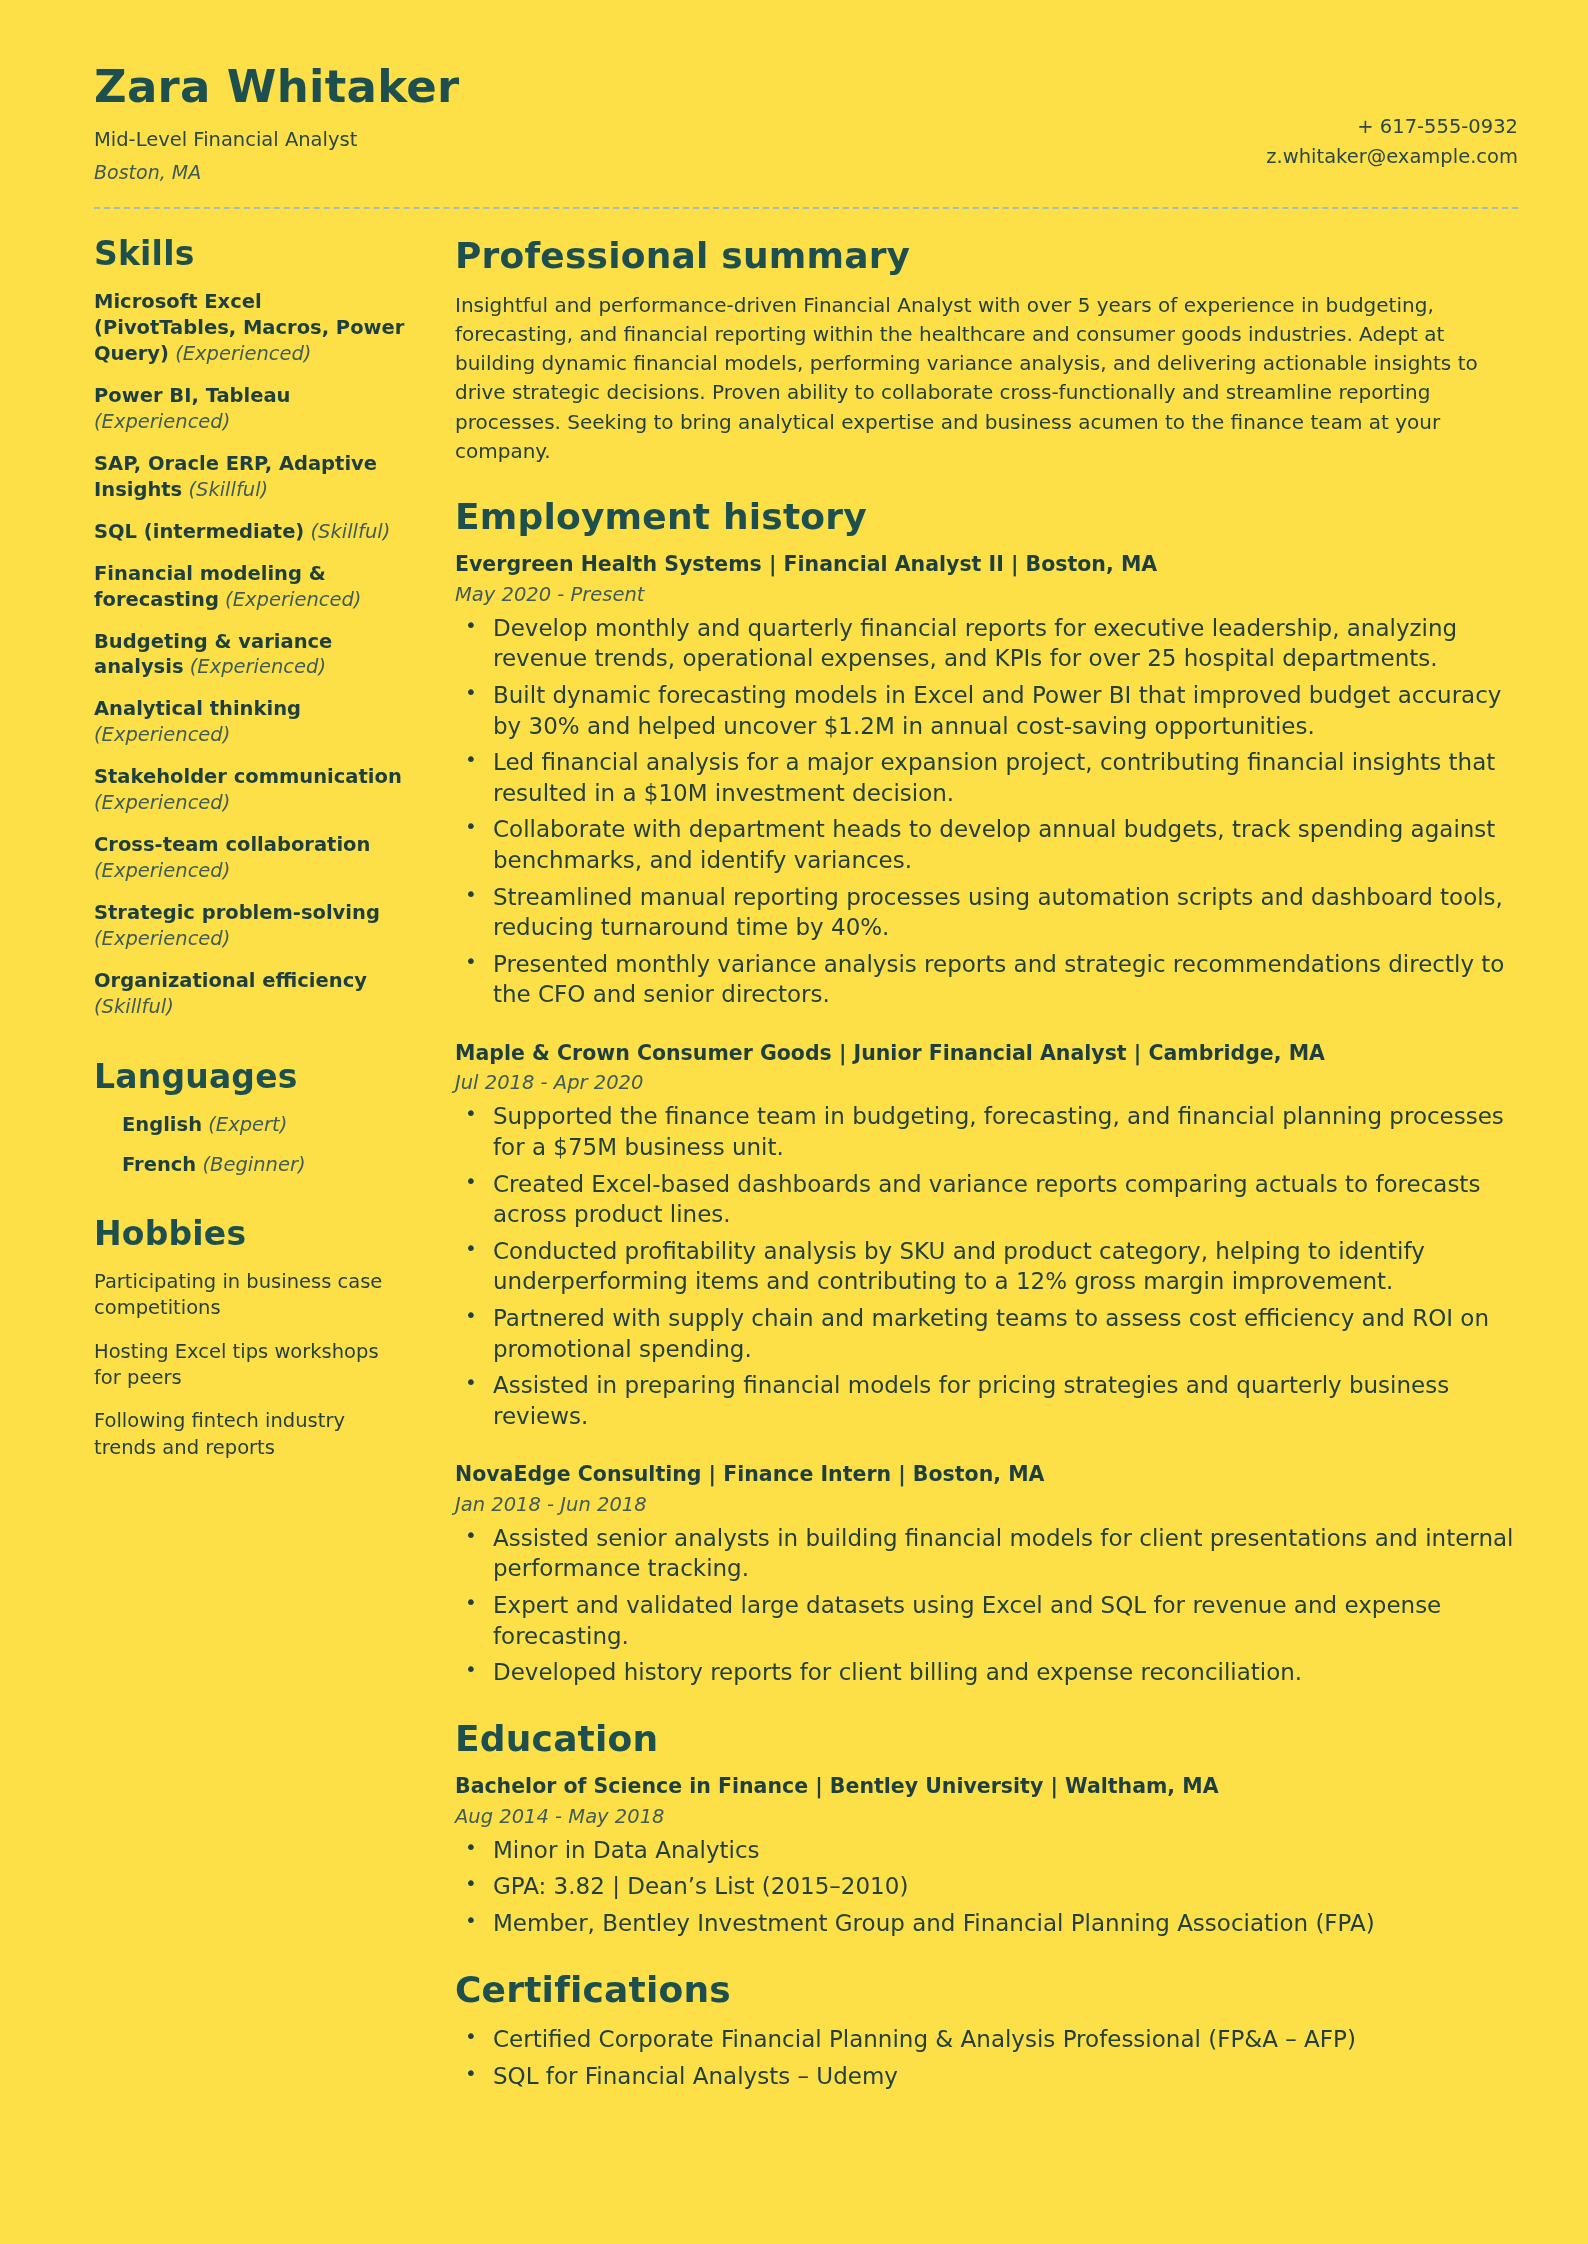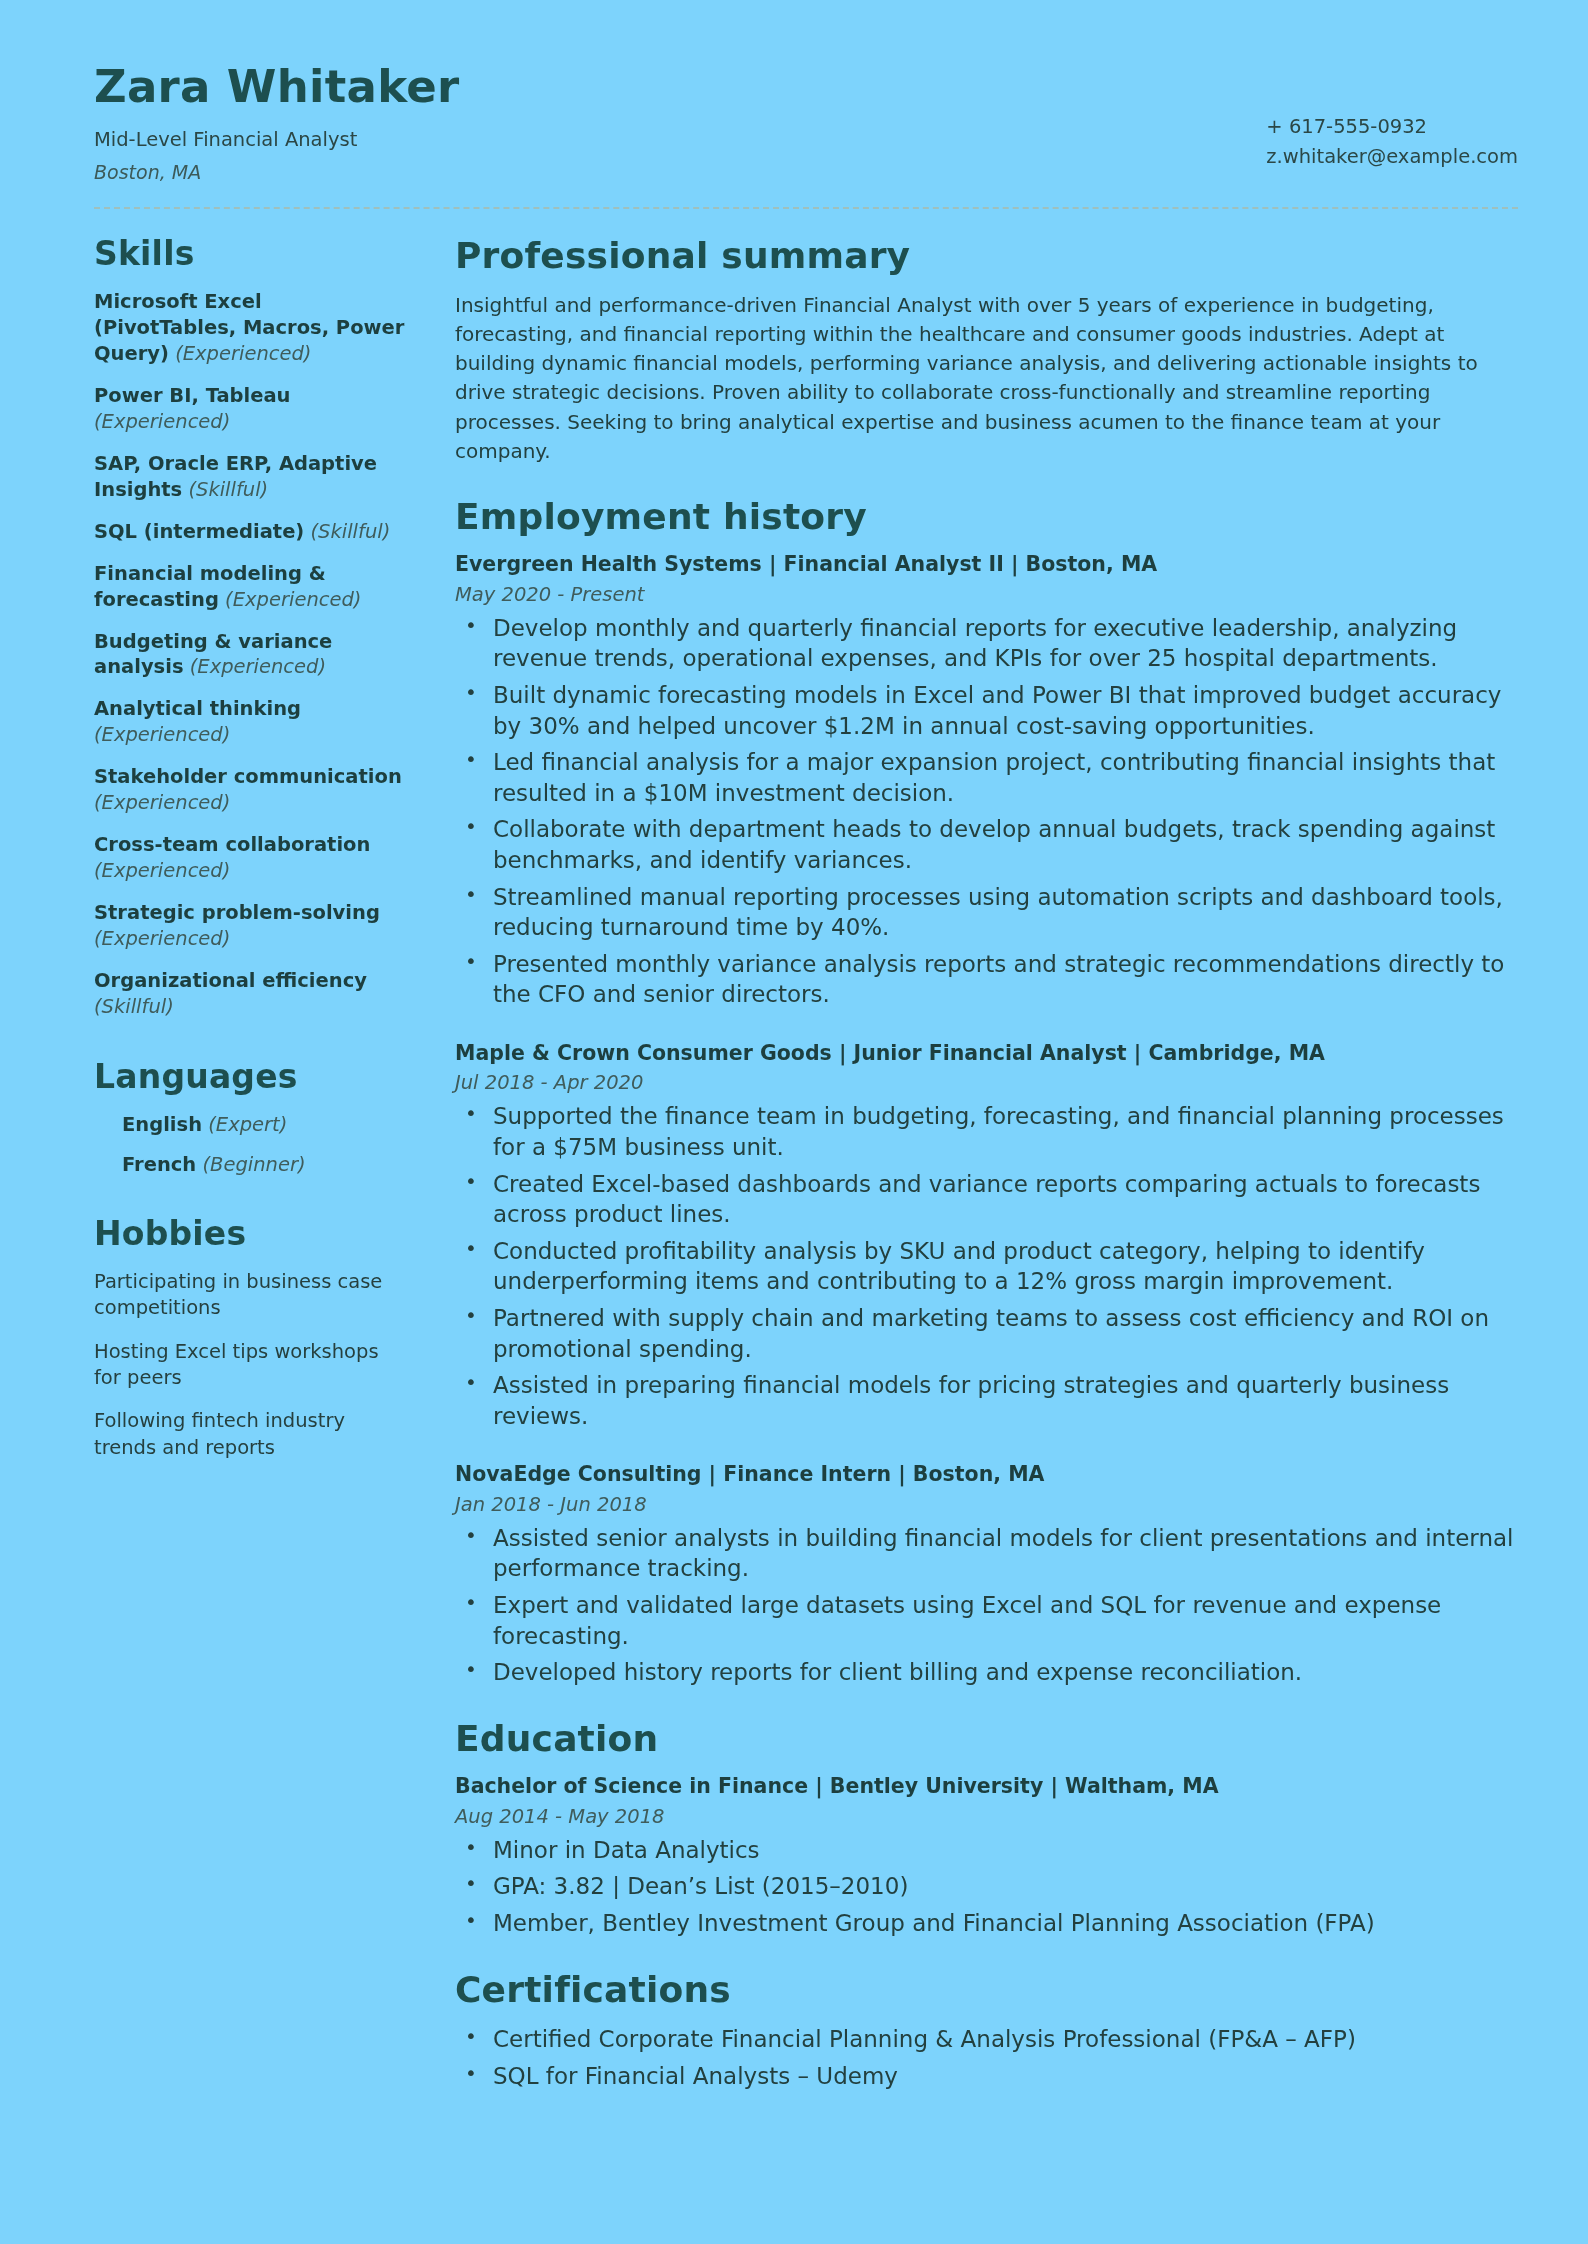--- a/index.html
+++ b/index.html
@@ -12,21 +12,21 @@
     min-height: 2244px;
     font-family: "DejaVu Sans", sans-serif;
     color: #20403f;
     -webkit-font-smoothing: antialiased;
   }
   .page {
     width: 1588px;
     min-height: 2244px;
     box-sizing: border-box;
     padding: 62px 70px 40px 94px;
-    background: #7dd3fc;
+    background: #fde047;
     position: relative;
   }
 
   
   .header {
     display: flex;
     justify-content: space-between;
     align-items: flex-start;
   }
   .name {
@@ -43,20 +43,21 @@
     line-height: 1.45;
     margin-bottom: 5px;
   }
   .location {
     font-size: 19px;
     color: #3c5a59;
     font-style: italic;
     line-height: 1.4;
   }
   .contact {
+    text-align: right;
     padding-top: 50px;
   }
   .contact div {
     font-size: 19.5px;
     color: #2b4746;
     line-height: 1.55;
   }
   .divider {
     margin-top: 22px;
     border-top: 2px dashed #9fc0bd;

